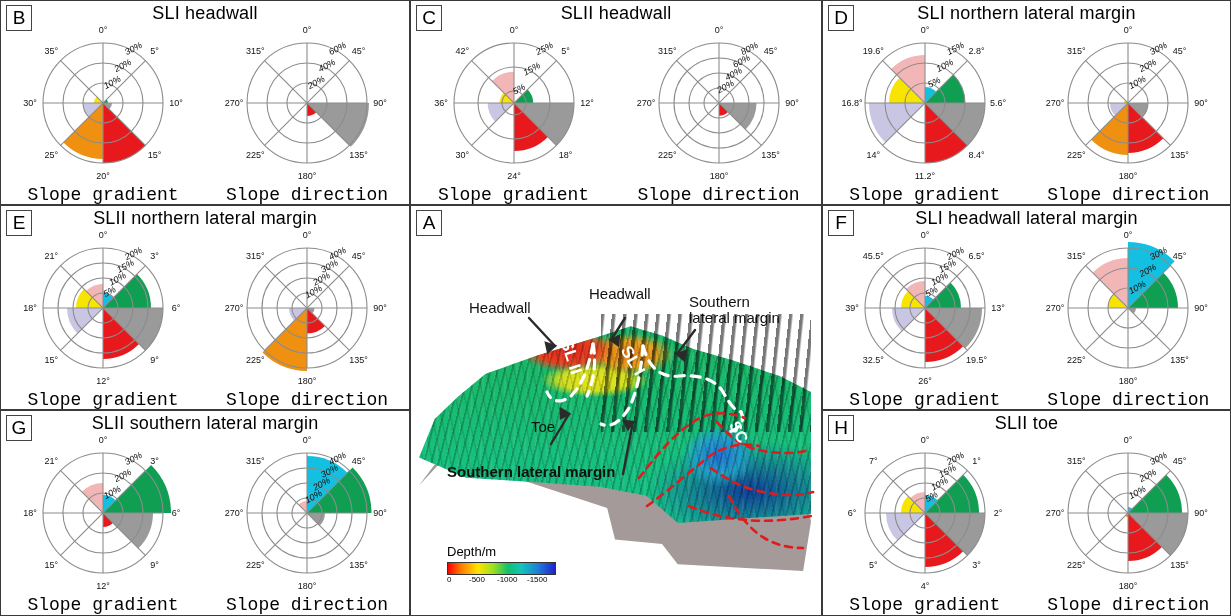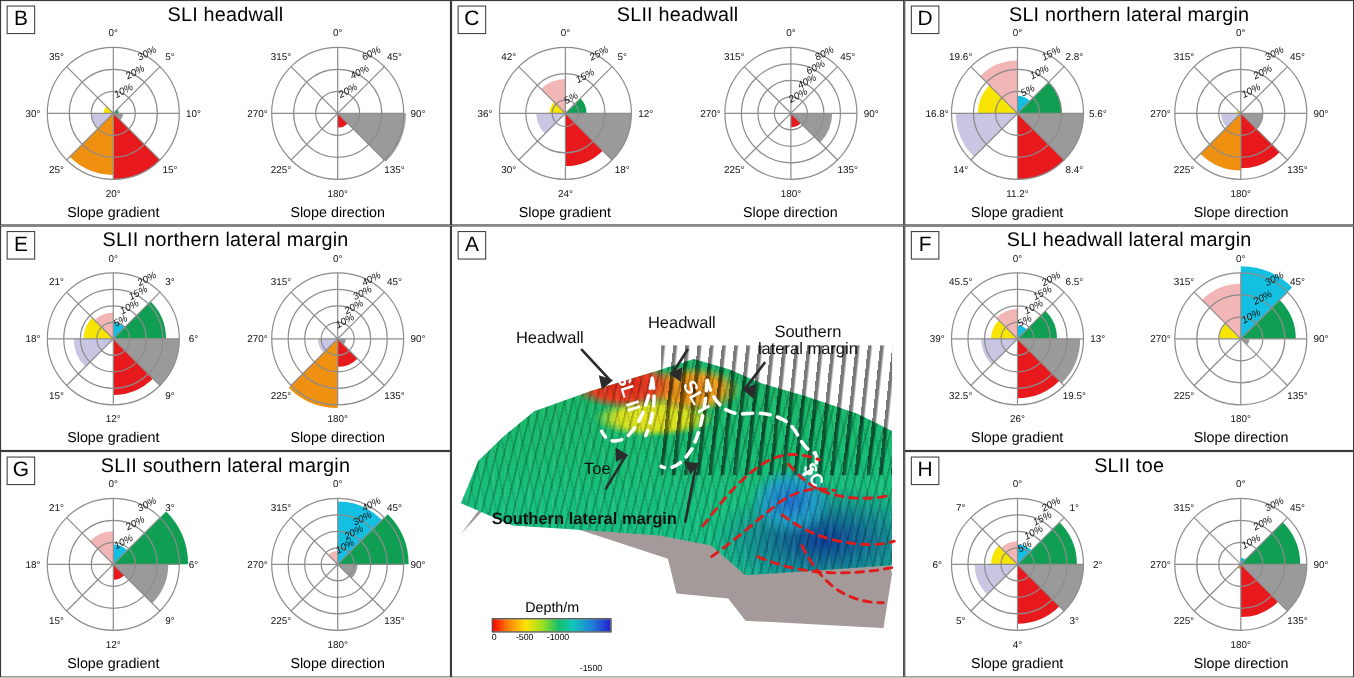--- a/index.html
+++ b/index.html
@@ -46,33 +46,33 @@
   .roses{
     position:absolute;top:18px;left:0;right:0;bottom:0;
     display:flex;
   }
   .rose-wrap{
     flex:1 1 50%;
     display:flex;flex-direction:column;align-items:center;justify-content:flex-start;
     padding-top:4px;
   }
   .rose-caption{
-    font-size:13px;
+    font-size:18px;
     margin-top:-6px;
-    font-family:Liberation Sans, sans-serif;
+    font-family:Liberation Mono, monospace;
   }
   svg{display:block;}
   .axis-line{stroke:#8c8c8c;stroke-width:1.1;}
   .ring{fill:none;stroke:#8c8c8c;stroke-width:1.1;}
   .dir-label{font-size:9px;fill:#111;font-family:"Liberation Sans",sans-serif;}
   .pct-label{font-size:9px;fill:#111;font-family:"Liberation Sans",sans-serif;font-style:italic;}
 
   
   .map-inner{position:absolute;inset:0;background:#fff;}
-  .map-stage{position:absolute;left:0;top:0;width:412px;height:411px;text-align:center;}
+  .map-stage{position:absolute;left:0;top:0;width:412px;height:411px;}
   .terrain-shadow{
     position:absolute;
     left:8px;top:140px;width:392px;height:225px;
     background:#a49a9a;
     clip-path:polygon(0% 62%, 6% 48%, 48% 72%, 50% 86%, 62% 88%, 66% 97%, 98% 100%, 100% 78%, 96% 44%, 52% 20%, 14% 36%);
   }
   .terrain{
     position:absolute;
     left:8px;top:100px;width:392px;height:226px;
     clip-path:polygon(0% 67%, 4% 50%, 10% 40%, 17% 30%, 30% 22%, 45% 14%, 54% 9%, 62% 13%, 70% 19%, 80% 24%, 92% 31%, 100% 38%, 100% 92%, 66% 96%, 58% 84%, 46% 80%, 30% 78%, 12% 76%);
@@ -533,21 +533,21 @@
         <div class="map-label white" style="left:206px;top:146px;transform:rotate(60deg);font-size:17px;">SL I</div>
         <div class="map-label white" style="left:316px;top:218px;transform:rotate(62deg);font-size:16px;">SC</div>
 
         <div class="legend">
           <div class="legend-title">Depth/m</div>
           <div class="legend-bar"></div>
           <div class="legend-ticks">
             <span style="left:0px;">0</span>
             <span style="left:22px;">-500</span>
             <span style="left:50px;">-1000</span>
-            <span style="left:80px;margin-top:28px;">-1500</span>
+            <span style="left:80px;">-1500</span>
           </div>
         </div>
       </div>
     </div>
   </div>
 
   <div class="panel">
     <div class="panel-letter">F</div>
     <div class="panel-title">SLI  headwall lateral margin</div>
     <div class="roses">

